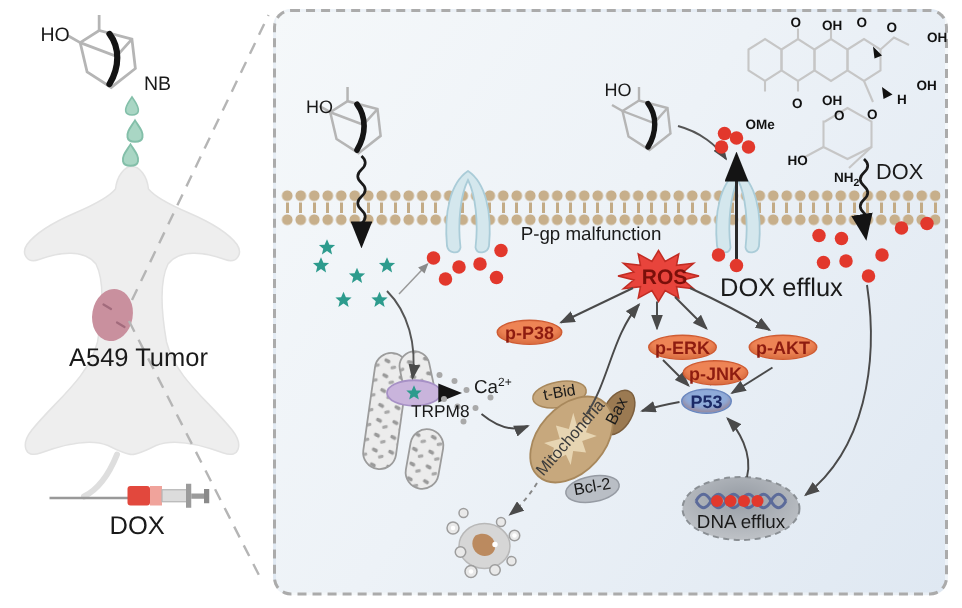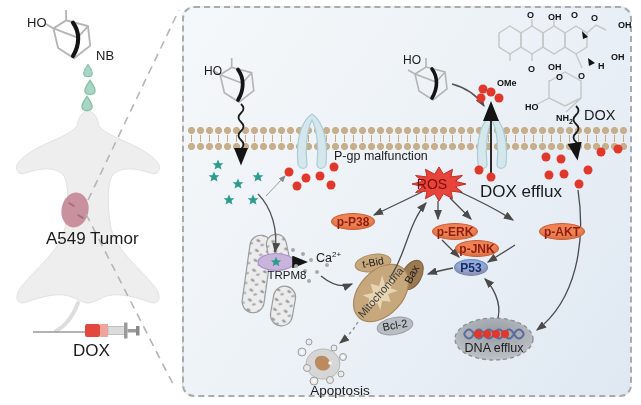--- a/index.html
+++ b/index.html
@@ -263,37 +263,36 @@
         <path d="M269,260 C258,262 250,264 244,266" marker-end="url(#ah)"></path>
         <path d="M314,310 C318,294 308,278 301,271" marker-end="url(#ah)"></path>
         <path d="M394,182 C402,235 392,292 353,322" marker-end="url(#ah)"></path>
         <path d="M137,268 C148,277 158,280 168,276" marker-end="url(#ah)"></path>
         <path d="M174,314 C168,324 161,331 156,335" stroke="#888" stroke-dasharray="3 3" marker-end="url(#ah)"></path>
       </g>
     </svg>
 
     <span class="lbl" style="left:20px;top:57px;font-size:12px;">HO</span>
     <span class="lbl" style="left:219px;top:46px;font-size:12px;">HO</span>
-    <div class="lbl" style="left:150px;top:142px;width:120px;font-size:12.5px;">P-gp malfunction</div>
+    <div class="lbl" style="left:150px;top:142px;width:120px;text-align:center;font-size:12.5px;">P-gp malfunction</div>
     <div class="lbl" style="left:296px;top:175px;width:80px;text-align:center;font-size:17px;">DOX efflux</div>
     <span class="lbl" style="left:400px;top:100px;font-size:14.5px;">DOX</span>
-    <div class="lbl" style="left:226px;top:169px;width:44px;text-align:center;font-size:14px;font-weight:normal;color:#7a0f0a;">ROS</div>
-    <div class="lbl" style="left:77px;top:262px;width:52px;text-align:center;font-size:11.5px;">TRPM8</div>
+    <div class="lbl" style="left:237px;top:169px;width:44px;text-align:center;font-size:14px;font-weight:bold;color:#7a0f0a;">ROS</div>
+    <div class="lbl" style="left:77px;top:262px;width:52px;text-align:right;font-size:11.5px;">TRPM8</div>
     <span class="lbl" style="left:132px;top:243px;font-size:12.5px;"><span>Ca</span><sup>2+</sup></span>
     <div class="lbl rot" style="left:167px;top:249px;width:44px;font-size:10.5px;transform:rotate(-10deg);">t-Bid</div>
     <div class="lbl rot" style="left:208px;top:261px;width:40px;font-size:11px;transform:rotate(-62deg);">Bax</div>
     <div class="lbl rot" style="left:189px;top:312px;width:44px;font-size:11px;transform:rotate(-10deg);">Bcl-2</div>
     <div class="lbl rot" style="left:150px;top:279px;width:94px;font-size:11px;color:#3b3b3b;transform:rotate(-49deg);">Mitochondria</div>
     <div class="lbl" style="left:270px;top:334px;width:80px;text-align:center;font-size:12.5px;">DNA efflux</div>
-    <div class="lbl" style="left:116px;top:376px;width:80px;text-align:center;font-size:13.5px;">Apoptosis</div>
 
     <div class="pill" style="left:147px;top:205px;width:44px;height:17px;">p-P38</div>
     <div class="pill" style="left:248px;top:215px;width:46px;height:17px;">p-ERK</div>
     <div class="pill" style="left:271px;top:232px;width:44px;height:17px;">p-JNK</div>
-    <div class="pill" style="left:315px;top:215px;width:46px;height:17px;margin-left:40px;">p-AKT</div>
+    <div class="pill" style="left:315px;top:215px;width:46px;height:17px;">p-AKT</div>
     <div class="pill pill-blue" style="left:270px;top:251px;width:34px;height:17px;">P53</div>
 
     <span class="chem" style="left:343px;top:3px;">O</span>
     <span class="chem" style="left:364px;top:5px;">OH</span>
     <span class="chem" style="left:387px;top:3px;">O</span>
     <span class="chem" style="left:407px;top:6px;">O</span>
     <span class="chem" style="left:434px;top:13px;">OH</span>
     <span class="chem" style="left:427px;top:45px;">OH</span>
     <span class="chem" style="left:414px;top:54px;">H</span>
     <span class="chem" style="left:313px;top:71px;">OMe</span>

